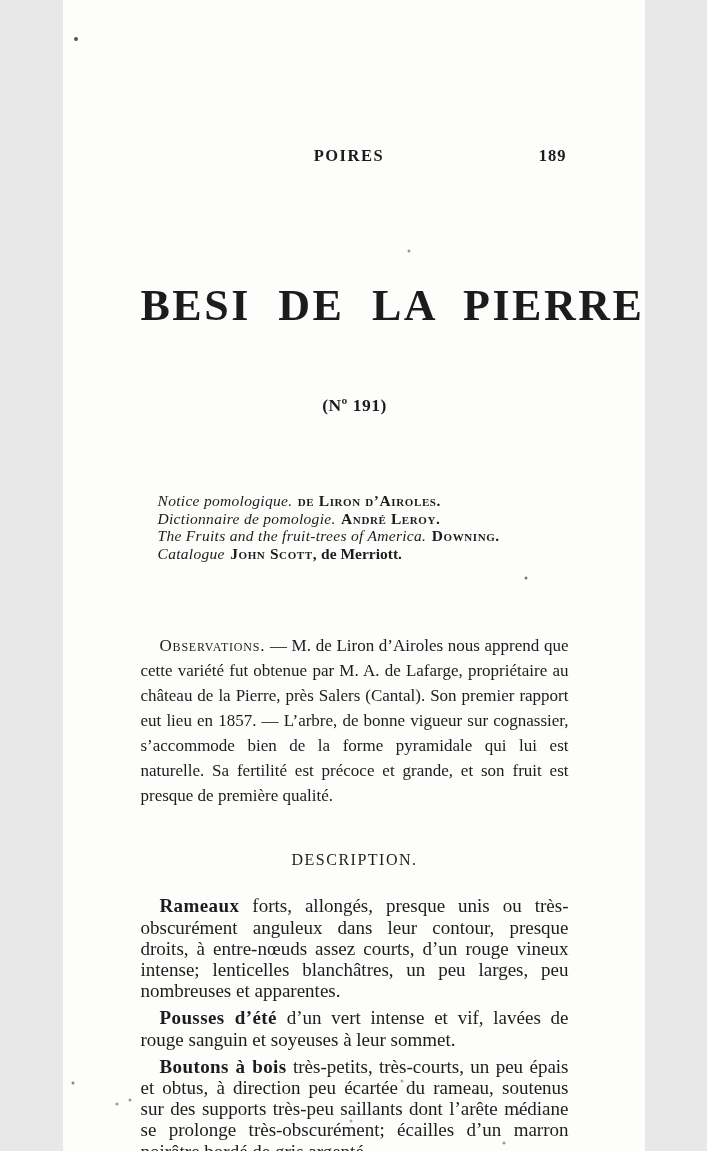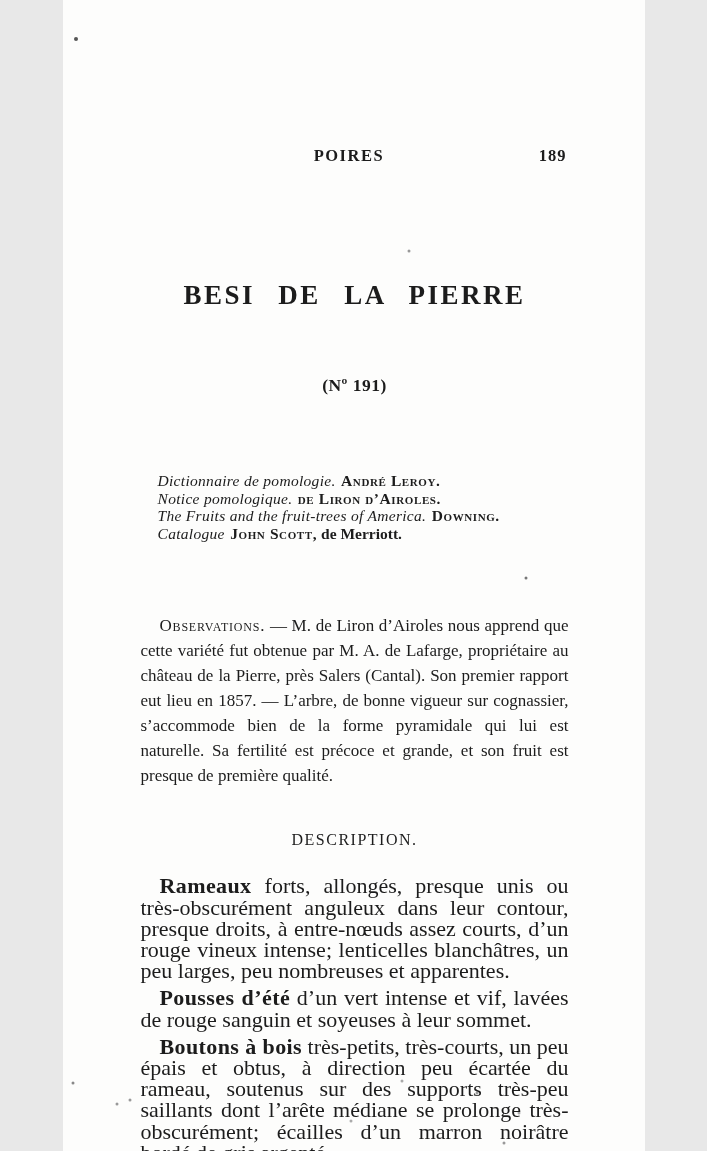--- a/index.html
+++ b/index.html
@@ -23,21 +23,21 @@
   }
   .page-number {
     position: absolute; right: 2px; top: 0;
     font-weight: bold; font-size: 16.5px; letter-spacing: 1px;
   }
 
   
   .article-title {
     margin: 112px 0 12px 0;
     text-align: center;
-    font-size: 27px; font-weight: bold;
+    font-size: 44px; font-weight: bold;
     letter-spacing: 2.5px; word-spacing: 14px;
     white-space: nowrap;
   }
   .article-number {
     margin-top: 64px;
     text-align: center;
     font-size: 17.5px; font-weight: bold;
     letter-spacing: 0.5px;
   }
 
@@ -57,21 +57,21 @@
 
   
   .description-heading {
     margin: 43px 0 0 0;
     text-align: center;
     font-size: 16px; font-weight: normal;
     letter-spacing: 1.5px;
   }
   .desc-para {
     margin: 0;
-    font-size: 22px; line-height: 21.2px;
+    font-size: 19px; line-height: 21.2px;
     text-align: justify; text-indent: 19px;
   }
   .desc-para.first { margin-top: 26px; }
   .desc-para + .desc-para { margin-top: 6px; }
   .desc-lead { font-weight: bold; letter-spacing: 0.4px; }
 
   
   .speckles {
     position: absolute; top: 0; left: 0; width: 2px; height: 2px;
     background: transparent; border-radius: 50%;
@@ -99,22 +99,22 @@
     <div class="running-header">
       <span class="running-title">POIRES</span>
       <span class="page-number">189</span>
     </div>
 
     <h1 class="article-title">BESI DE LA PIERRE</h1>
 
     <div class="article-number">(Nº 191)</div>
 
     <div class="bibliography">
+      <div class="bib-line"><span class="bib-title">Notice pomologique.</span><span class="bib-author">de Liron d’Airoles.</span></div>
       <div class="bib-line"><span class="bib-title">Dictionnaire de pomologie.</span><span class="bib-author">André Leroy.</span></div>
-      <div class="bib-line"><span class="bib-title">Notice pomologique.</span><span class="bib-author">de Liron d’Airoles.</span></div>
       <div class="bib-line"><span class="bib-title">The Fruits and the fruit-trees of America.</span><span class="bib-author">Downing.</span></div>
       <div class="bib-line"><span class="bib-title">Catalogue</span><span class="bib-author">John Scott,</span> <span class="bib-suffix">de Merriott.</span></div>
     </div>
 
     <p class="observations"><span class="smallcaps">Observations.</span><span> — M. de Liron d’Airoles nous apprend que cette variété fut obtenue par M. A. de Lafarge, propriétaire au château de la Pierre, près Salers (Cantal). Son premier rapport eut lieu en 1857. — L’arbre, de bonne vigueur sur cognassier, s’accommode bien de la forme pyramidale qui lui est naturelle. Sa fertilité est précoce et grande, et son fruit est presque de première qualité.</span></p>
 
     <h2 class="description-heading">DESCRIPTION.</h2>
 
     <p class="desc-para first"><span class="desc-lead">Rameaux</span><span> forts, allongés, presque unis ou très-obscurément anguleux dans leur contour, presque droits, à entre-nœuds assez courts, d’un rouge vineux intense; lenticelles blanchâtres, un peu larges, peu nombreuses et apparentes.</span></p>
 

